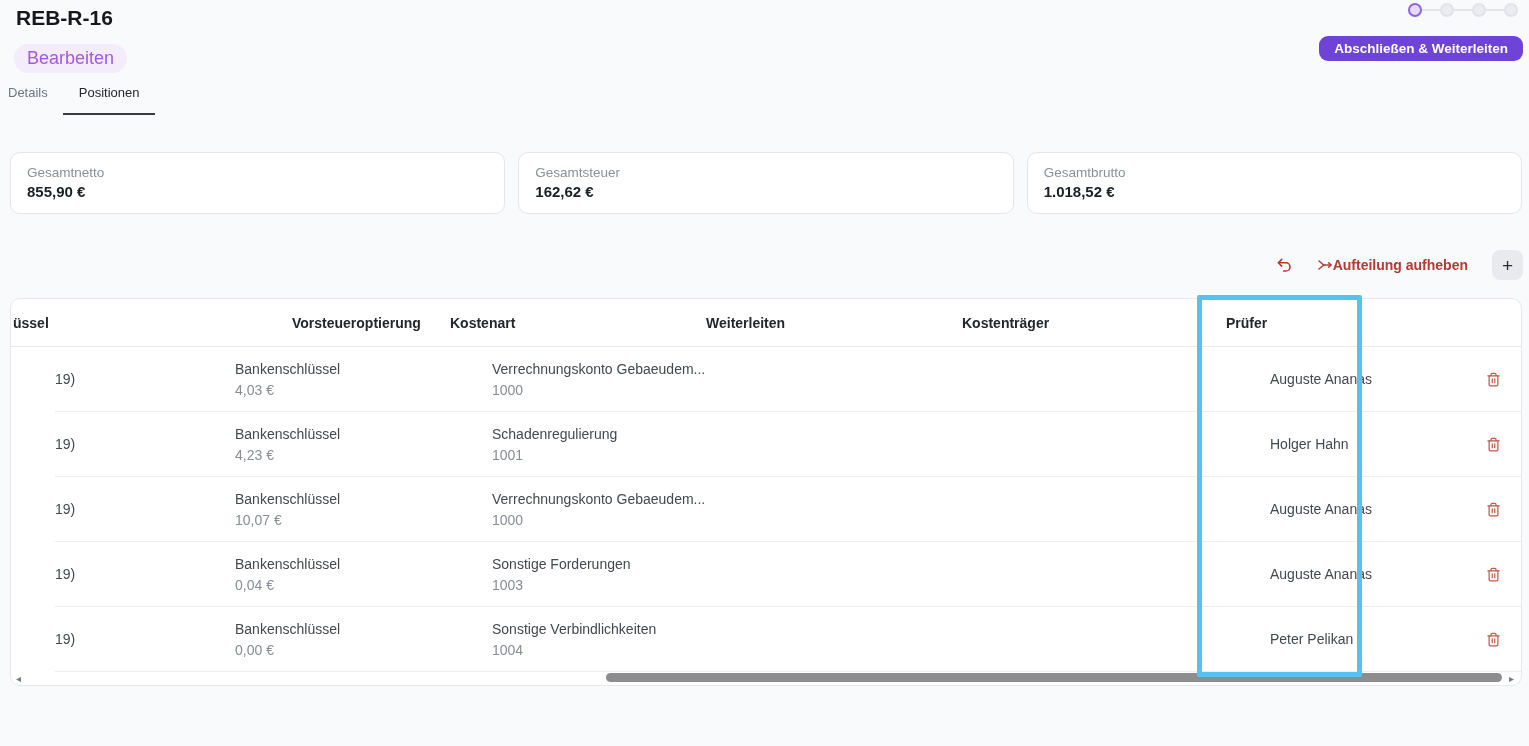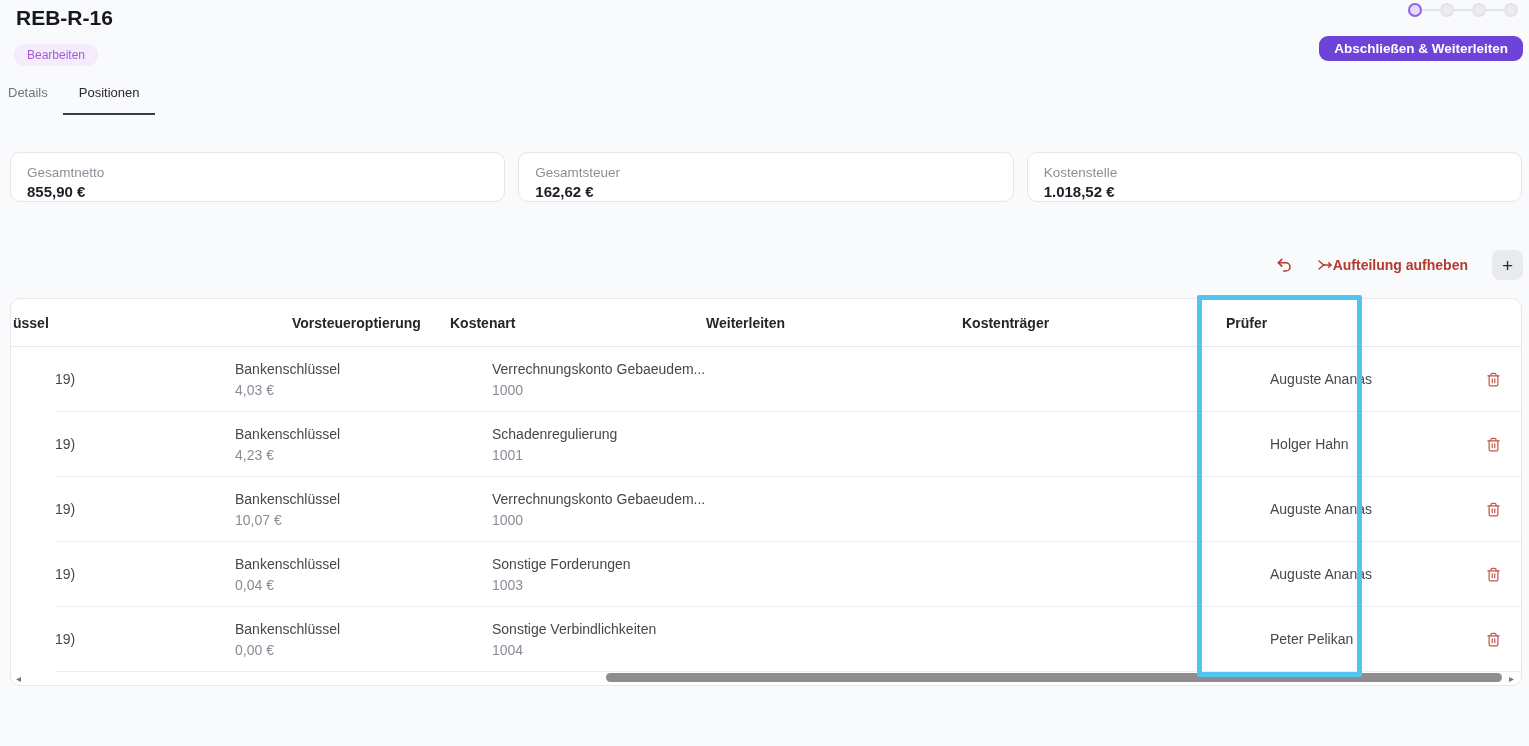--- a/index.html
+++ b/index.html
@@ -6,42 +6,42 @@
   html,body { background:#eef0f3; }
   .page {
     position:relative; width:1529px; height:746px;
     background:#f9fafb; overflow:hidden;
     font-family:"Liberation Sans", sans-serif; color:#1c1f26;
   }
   
   .page-title { position:absolute; left:16px; top:6px; font-size:21px; font-weight:700; color:#17181c; }
   .status-badge {
     position:absolute; left:14px; top:44px;
-    background:#f4ebfb; color:#a35bd9; font-size:12px;
+    background:#f4ebfb; color:#a35bd9; font-size:18px;
     padding:4px 13px; border-radius:999px;
   }
   .primary-btn {
     position:absolute; right:6px; top:36px; height:25px;
     background:#6d43d8; color:#fff; border:none; border-radius:9px;
     font-family:inherit; font-size:13.5px; font-weight:700; padding:0 15px; cursor:pointer;
   }
   .stepper { position:absolute; right:11px; top:3px; display:flex; align-items:center; }
   .step-dot { width:14px; height:14px; border-radius:50%; background:#ebecef; border:2px solid #e2e3e8; }
   .step-dot.active { background:#e7d9f9; border-color:#8e62e3; }
   .step-line { width:18px; height:2px; background:#e4e5e9; }
   
   .tabs { position:absolute; left:8px; top:85px; display:flex; }
   .tab { padding:0 0 13px 0; margin-right:0; font-size:13px; color:#6f7680; cursor:pointer; }
   .tab.inactive { padding-right:15px; }
   .tab.active { color:#26282e; padding:0 16px 13px 16px; border-bottom:2px solid #3a3b40; }
   
   .cards { position:absolute; left:10px; top:152px; width:1512px; display:flex; gap:13px; }
   .card {
     flex:1; background:#fff; border:1px solid #e4e6ea; border-radius:10px;
-    padding:12px 16px 14px 16px; height:50px;
+    padding:12px 16px 14px 16px; height:62px;
   }
   .card-label { font-size:13.5px; color:#8a8f98; }
   .card-value { font-size:15px; font-weight:700; color:#1c1f26; margin-top:3px; }
   
   .toolbar { position:absolute; right:6px; top:250px; display:flex; align-items:center; gap:24px; height:30px; }
   .icon-btn { background:none; border:none; cursor:pointer; display:flex; align-items:center; padding:0; }
   .split-action { display:flex; align-items:center; color:#b23a31; font-size:14px; font-weight:700; cursor:pointer; }
   .plus-btn {
     width:31px; height:30px; background:#e9eaed; border:none; border-radius:8px;
     font-family:inherit; font-size:19px; color:#2a2d33; cursor:pointer; line-height:1;
@@ -104,21 +104,21 @@
   <div class="cards">
     <div class="card">
       <div class="card-label">Gesamtnetto</div>
       <div class="card-value">855,90 €</div>
     </div>
     <div class="card">
       <div class="card-label">Gesamtsteuer</div>
       <div class="card-value">162,62 €</div>
     </div>
     <div class="card">
-      <div class="card-label">Kostenstelle</div>
+      <div class="card-label">Gesamtbrutto</div>
       <div class="card-value">1.018,52 €</div>
     </div>
   </div>
 
   <div class="toolbar">
     <button class="icon-btn">
       <span>
         <svg width="18" height="18" viewBox="0 0 24 24" fill="none" stroke="#b23a31" stroke-width="2.1" stroke-linecap="round" stroke-linejoin="round">
           <path d="M9 13.5 4.5 9 9 4.5"></path>
             <path d="M4.5 9h10a5.5 5.5 0 0 1 0 11h-3"></path>

